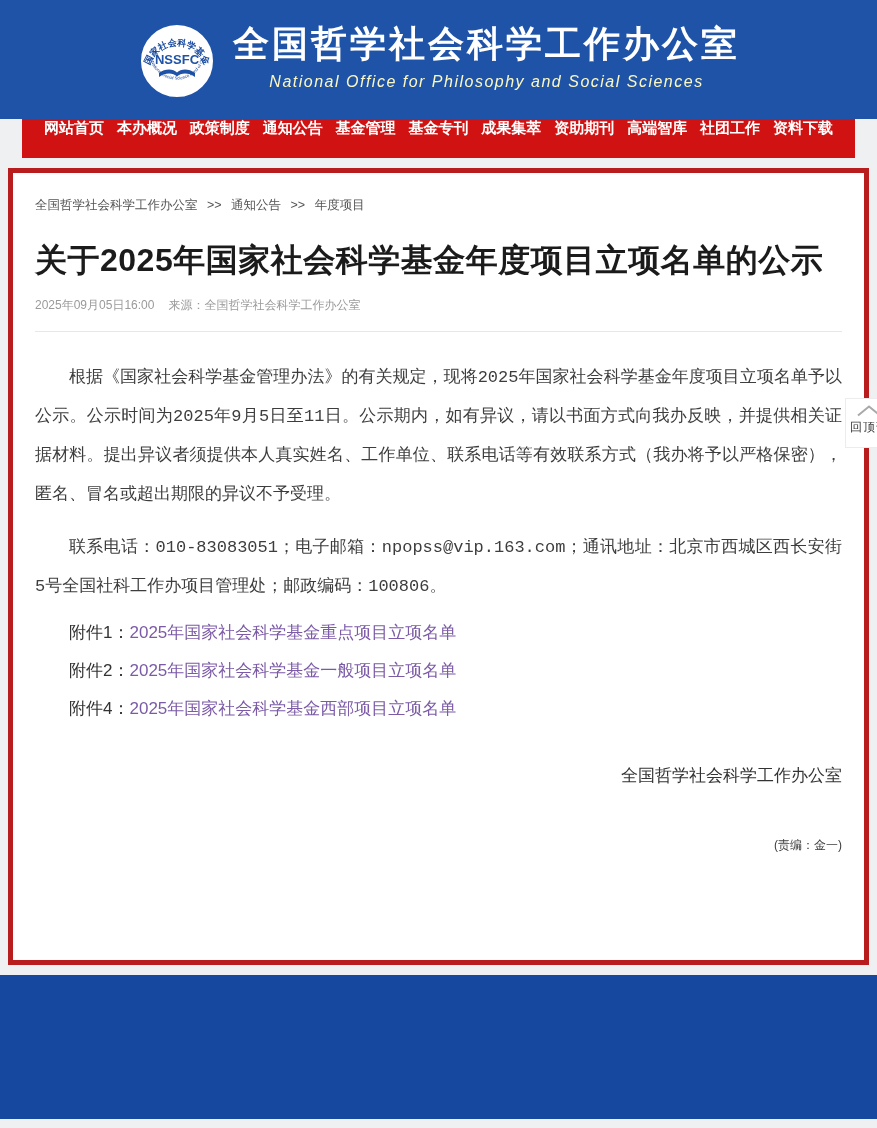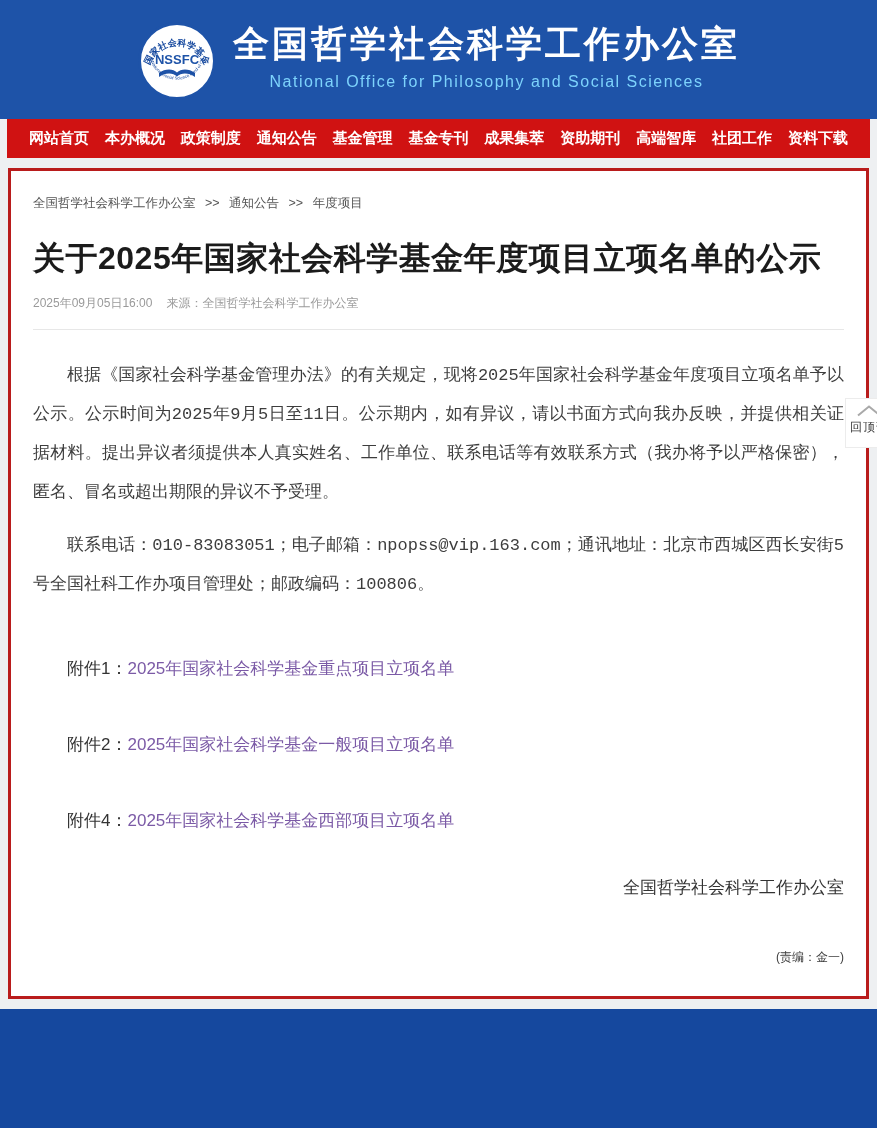--- a/index.html
+++ b/index.html
@@ -8,44 +8,44 @@
   .page { position:relative; width:877px; height:1128px; margin:0 auto;
           background:#eef0f2; overflow:hidden; }
 
   
   .site-header { height:119px; background:#1e53a8; display:flex;
                  align-items:center; justify-content:center; gap:16px; }
   .logo { width:80px; height:80px; flex:0 0 auto; cursor:pointer; margin-top:2px; }
   .header-titles { text-align:center; padding-bottom:6px; }
   .site-title { color:#ffffff; font-family:"Liberation Serif","DejaVu Serif",serif;
                 font-weight:bold; font-size:36px; letter-spacing:3px; line-height:1.25; }
-  .site-subtitle { color:#7dd3fc; font-size:16px; letter-spacing:1.5px; margin-top:6px; }
+  .site-subtitle { color:#fef9c3; font-size:16px; letter-spacing:1.5px; margin-top:6px;font-style:italic; }
 
   
-  .main-nav { height:39px; margin:0 7px; background:#d01212; display:flex;
-              align-items:center; justify-content:space-between; padding:0 22px; }
+  .main-nav { height:39px; margin:0 22px; background:#d01212; display:flex;
+              align-items:flex-start; justify-content:space-between; padding:0 22px; }
   .nav-item { color:#ffffff; font-size:15px; font-weight:bold; text-decoration:none;
               white-space:nowrap; cursor:pointer; }
 
   
   .content-wrap { padding:10px 8px 0; }
-  .content-card { background:#ffffff; border:3px solid #b91c1c;
+  .content-card { background:#ffffff; border:5px solid #b91c1c;
                   padding:24px 22px 30px; min-height:797px; }
   .breadcrumb { font-size:12.5px; color:#555; }
   .breadcrumb a { color:#555; text-decoration:none; cursor:pointer; }
   .bc-sep { margin:0 6px; color:#555; }
   .article-title { margin-top:26px; font-size:32px; font-weight:bold; color:#1b1b1b;
                    letter-spacing:0.5px; line-height:1.25; }
   .article-meta { margin-top:17px; font-size:12px; color:#9a9a9a; }
   .article-meta .meta-src { margin-left:14px; }
   .divider { border:none; border-top:1px solid #e7e7e7; margin-top:17px; }
   .body-para { margin-top:26px; font-size:17px; line-height:39px; color:#3d3d3d;
                text-indent:2em; text-align:justify;font-family:Liberation Mono, monospace; }
   .body-para + .body-para { margin-top:14px; }
-  .attachment { margin-top:53px; font-size:17px; color:#333; text-indent:2em; }
+  .attachment { margin-top:15px; font-size:17px; color:#333; text-indent:2em; }
   .attachment:first-of-type { margin-top:38px; }
   .att-link { color:#7b5aa6; text-decoration:none; cursor:pointer; }
   .signature { margin-top:44px; text-align:right; font-size:17px; color:#333; }
   .signature-date { margin-top:36px; text-align:right; font-size:17px; color:#333; }
   .editor-note { margin-top:50px; text-align:right; font-size:12px; color:#3d3d3d; }
 
   
   .site-footer { position:relative; margin-top:10px; height:144px; background:#15489e;
                  text-align:center; padding-top:30px; color:#fff; }
 

